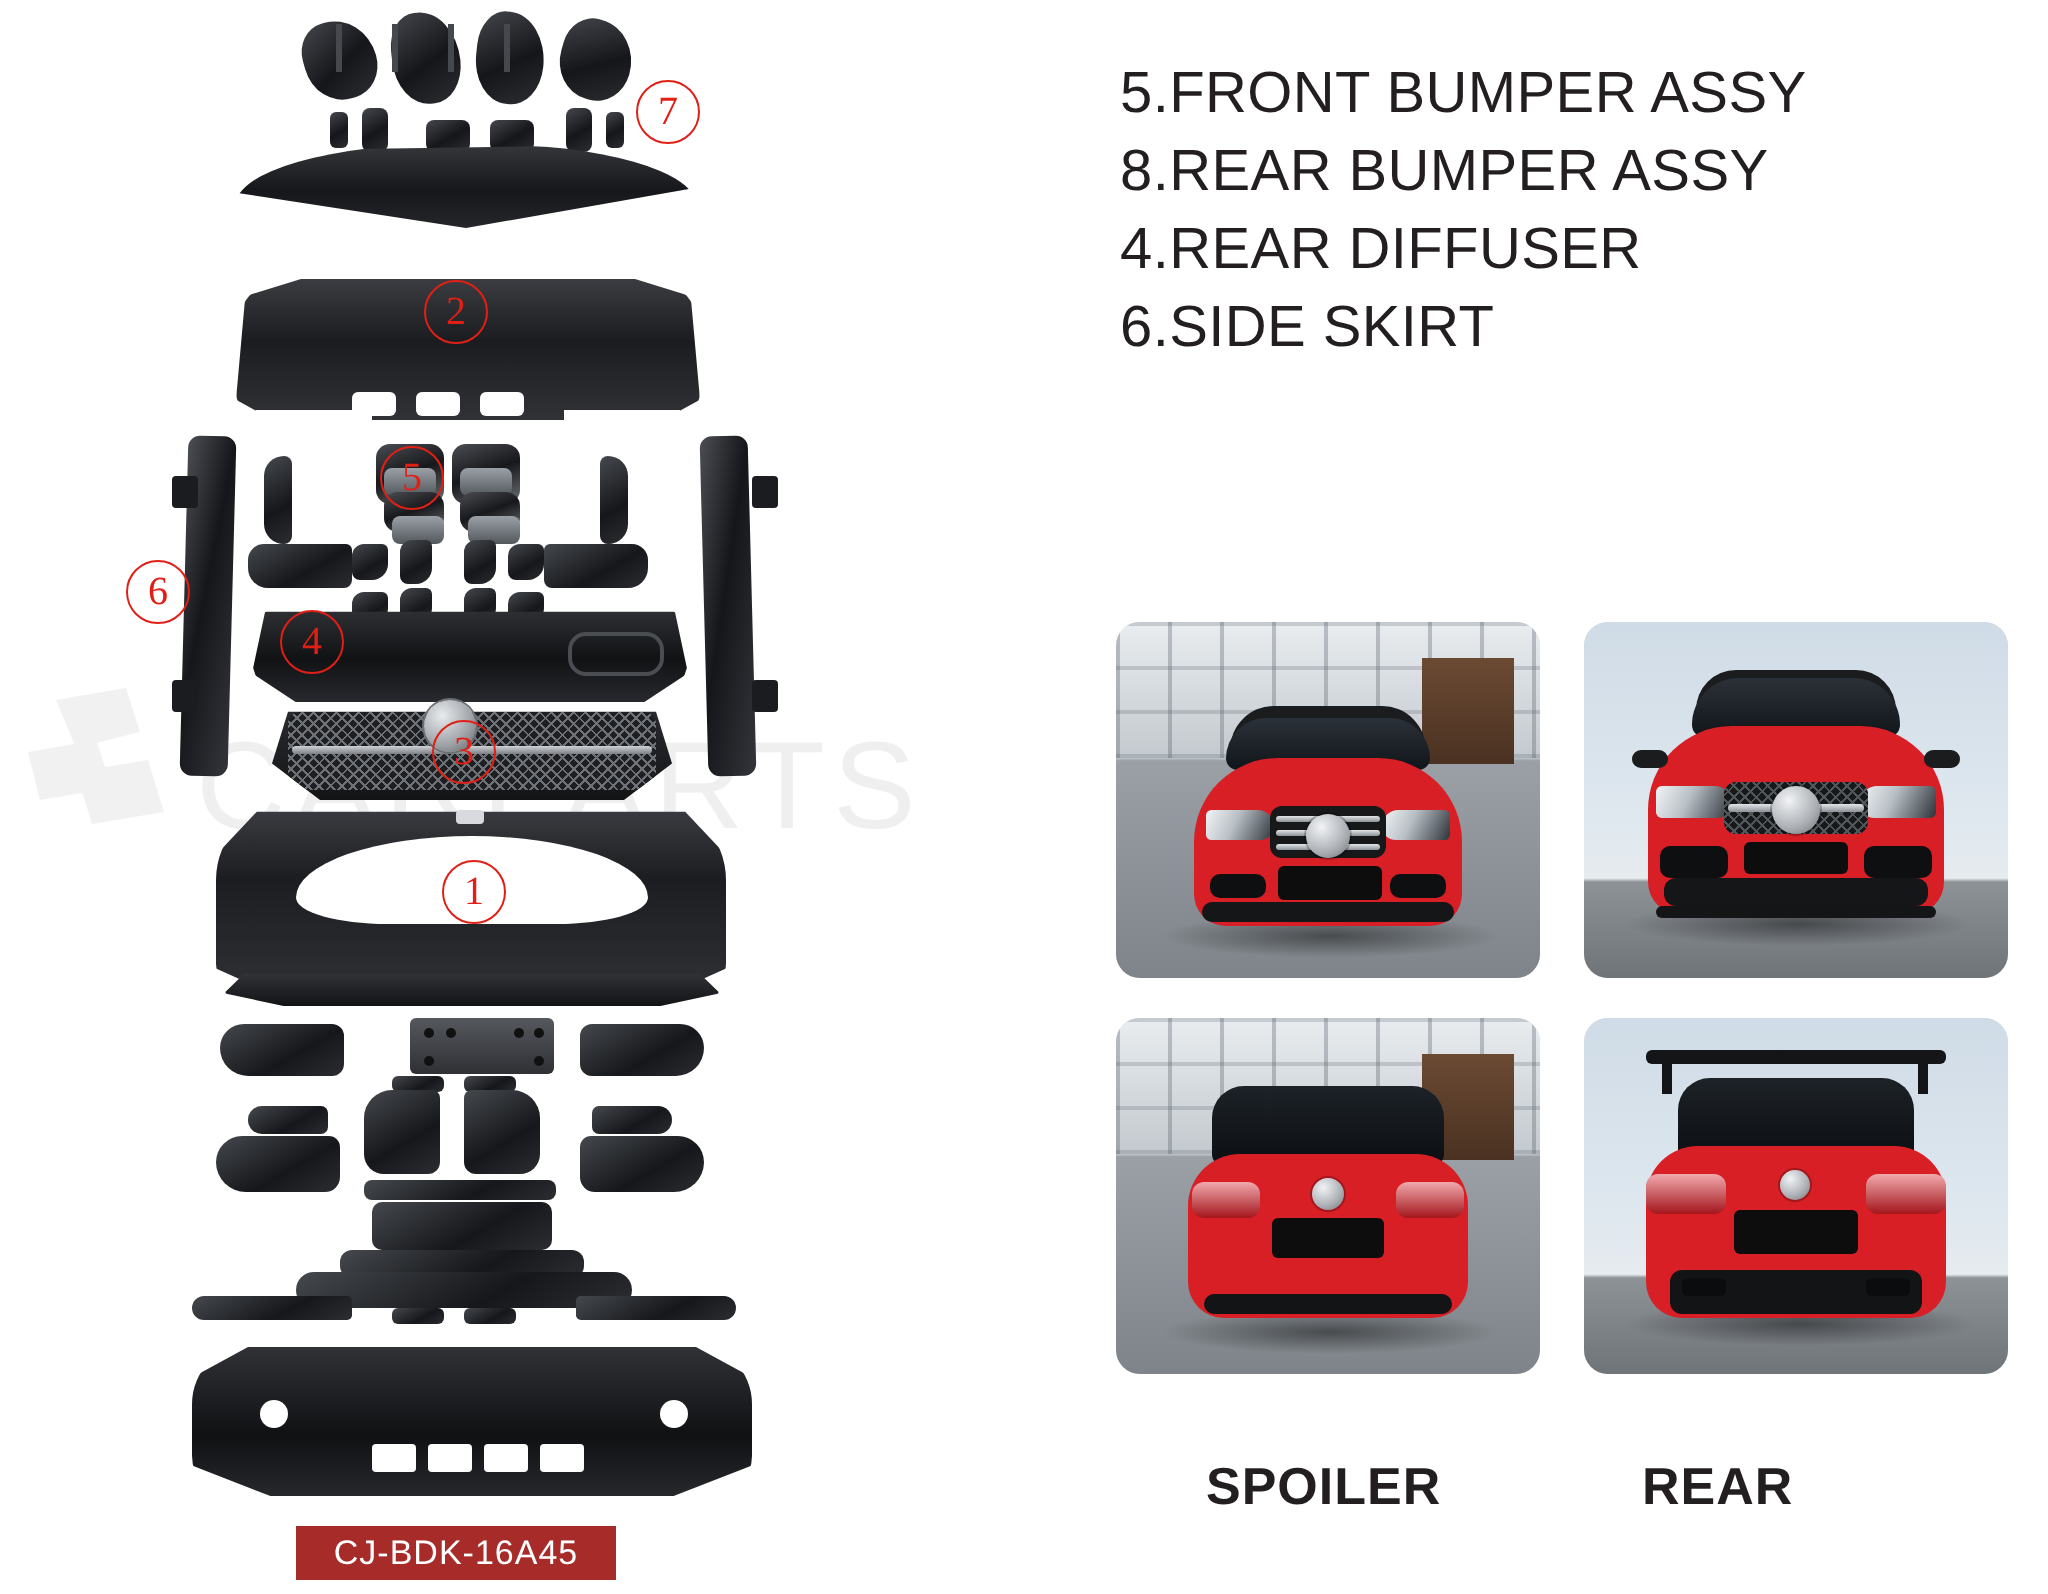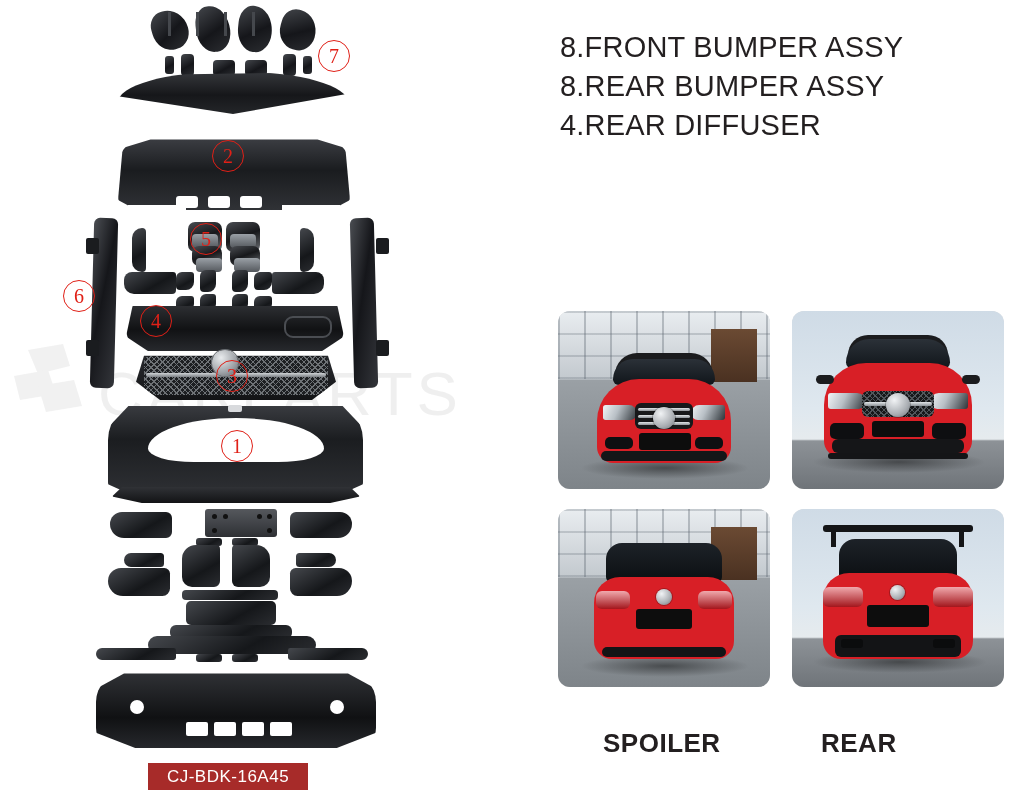--- a/index.html
+++ b/index.html
@@ -397,23 +397,24 @@
     </div>
 
     <div class="code-badge">
       <span>CJ-BDK-16A45</span>
     </div>
   </div>
 
   <div class="right-panel">
 
     <ul class="parts-list">
-      <li>8.FRONT BUMPER ASSY</li>
+      <li>5.FRONT BUMPER ASSY</li>
       <li>8.REAR BUMPER ASSY</li>
       <li>4.REAR DIFFUSER</li>
+      <li>6.SIDE SKIRT</li>
     </ul>
 
     <div class="photo-grid">
 
       <div class="photo">
         <div class="bg-show"></div>
         <div class="shadow" style="left:22px;top:146px;width:170px;height:22px;"></div>
         <div class="car" style="top:42px;width:150px;height:120px;">
           <div class="cf-roof" style="left:26px;top:0;width:98px;height:22px;"></div>
           <div class="cf-glass" style="left:24px;top:6px;width:102px;height:26px;"></div>

